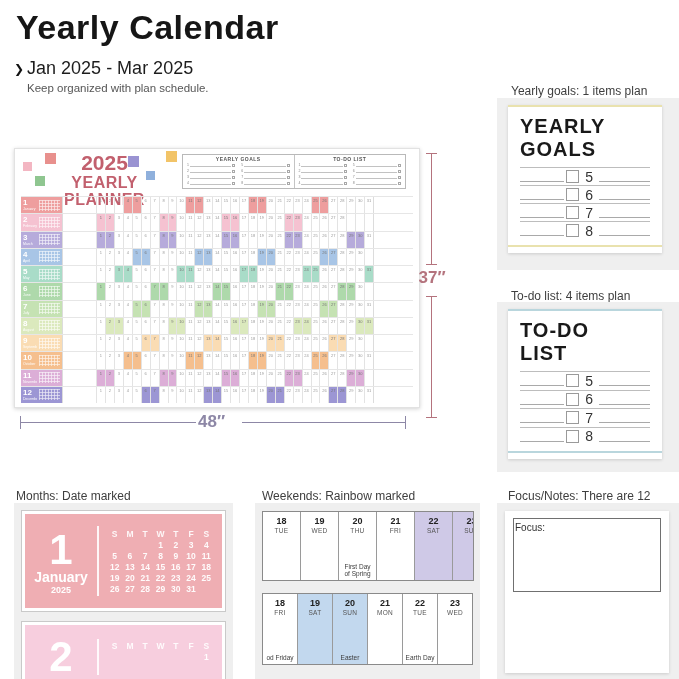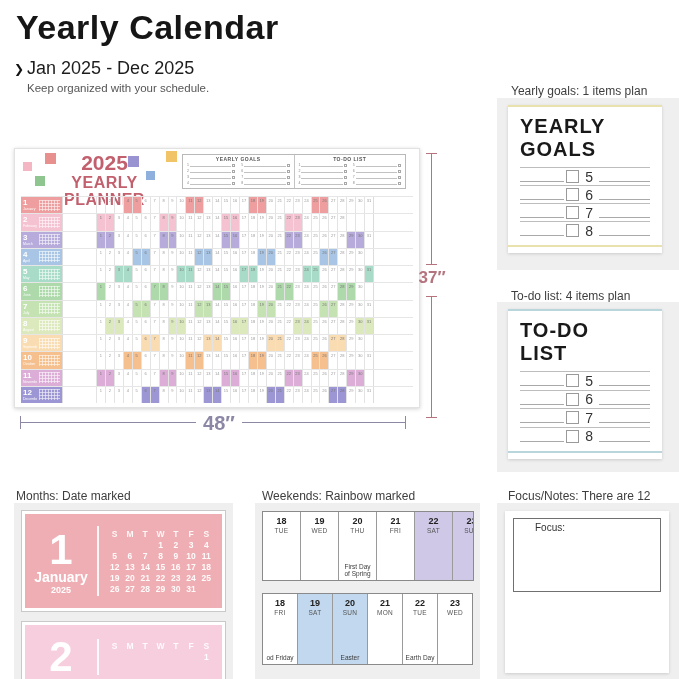--- a/index.html
+++ b/index.html
@@ -47,22 +47,22 @@
   .dimv{position:absolute;left:431px;width:1px;background:#b4737d;}
   .dimv.seg1{top:153px;height:112px;}
   .dimv.seg2{top:296px;height:122px;}
   .dimtickh{position:absolute;left:426px;width:11px;height:1px;background:#b4737d;}
   .dimv-label{position:absolute;left:412px;top:268px;width:40px;text-align:center;
               font-size:17px;font-weight:bold;color:#b4737d;}
   .dimh{position:absolute;top:422px;height:1px;background:#8d87a6;}
   .dimh.seg1{left:20px;width:176px;}
   .dimh.seg2{left:242px;width:164px;}
   .dimtickv{position:absolute;top:416px;width:1px;height:13px;background:#8d87a6;}
-  .dimh-label{position:absolute;left:198px;top:412px;width:42px;text-align:center;
-              font-size:20px;font-weight:bold;color:#8d87a6;}
+  .dimh-label{position:absolute;left:198px;top:412px;width:42px;text-align:left;
+              font-size:17px;font-weight:bold;color:#8d87a6;}
   
   .sec-label{position:absolute;font-size:12px;color:#3e3e3e;}
   .panel{position:absolute;background:#efefef;}
   .card{position:absolute;background:#fff;box-shadow:0 1px 3px rgba(0,0,0,.15);box-sizing:border-box;}
   
   .chk-card{padding:8px 12px 6px 12px;display:flex;flex-direction:column;}
   .chk-accent{height:2px;margin:-8px -12px 8px -12px;}
   .chk-accent-b{height:2px;margin:6px -12px 0 -12px;}
   .chk-title{font-size:20px;font-weight:bold;color:#191919;letter-spacing:1px;word-spacing:8px;
              padding-bottom:6px;border-bottom:1px solid #bdbdbd;}
@@ -96,35 +96,35 @@
   .strip2{top:90px;height:72px;width:211px;}
   .strip-inner{display:flex;height:100%;}
   .wcell{width:38px;flex:0 0 38px;border-right:1px solid #9a9a9a;box-sizing:border-box;position:relative;
          text-align:center;padding-top:4px;background:#fff;}
   .strip2 .wcell{width:35px;flex:0 0 35px;}
   .wdate{font-size:9px;font-weight:bold;color:#222;}
   .wday{font-size:6.5px;color:#555;margin-top:1px;letter-spacing:.3px;}
   .wnote{position:absolute;bottom:3px;left:2px;right:2px;font-size:6.5px;color:#3c3c3c;line-height:7px;}
   
   .fn-card{padding:7px 8px;}
-  .fn-box{border:1px solid #707070;box-sizing:border-box;padding:3px 21px;font-size:10px;color:#333;background:#fff;}
+  .fn-box{border:1px solid #707070;box-sizing:border-box;padding:3px 1px;font-size:10px;color:#333;background:#fff;}
   .fn-box.focus{height:74px;margin-bottom:9px;}
   .fn-box.notes{height:64px;}
 </style>
 </head>
 <body>
 
 <div class="canvas">
 
   <div class="h-title">Yearly Calendar</div>
   <div class="h-sub">
     <span class="h-chev">❯</span>
-    <span>Jan 2025 - Dec 2025</span>
+    <span>Jan 2025 - Mar 2025</span>
   </div>
-  <div class="h-cap">Keep organized with your schedule.</div>
+  <div class="h-cap">Keep organized with plan schedule.</div>
 
   <div class="poster">
     <div class="p-titleblock">
       <div class="p-year">2025</div>
       <div class="p-name">YEARLY PLANNER</div>
     </div>
     <div id="deco-squares">
         <div class="sq" style="left: 8px; top: 13px; width: 9px; height: 9px; background: rgb(243, 182, 194);"></div>
         <div class="sq" style="left: 30px; top: 4px; width: 11px; height: 11px; background: rgb(232, 144, 141);"></div>
         <div class="sq" style="left: 20px; top: 27px; width: 10px; height: 10px; background: rgb(143, 198, 144);"></div>

